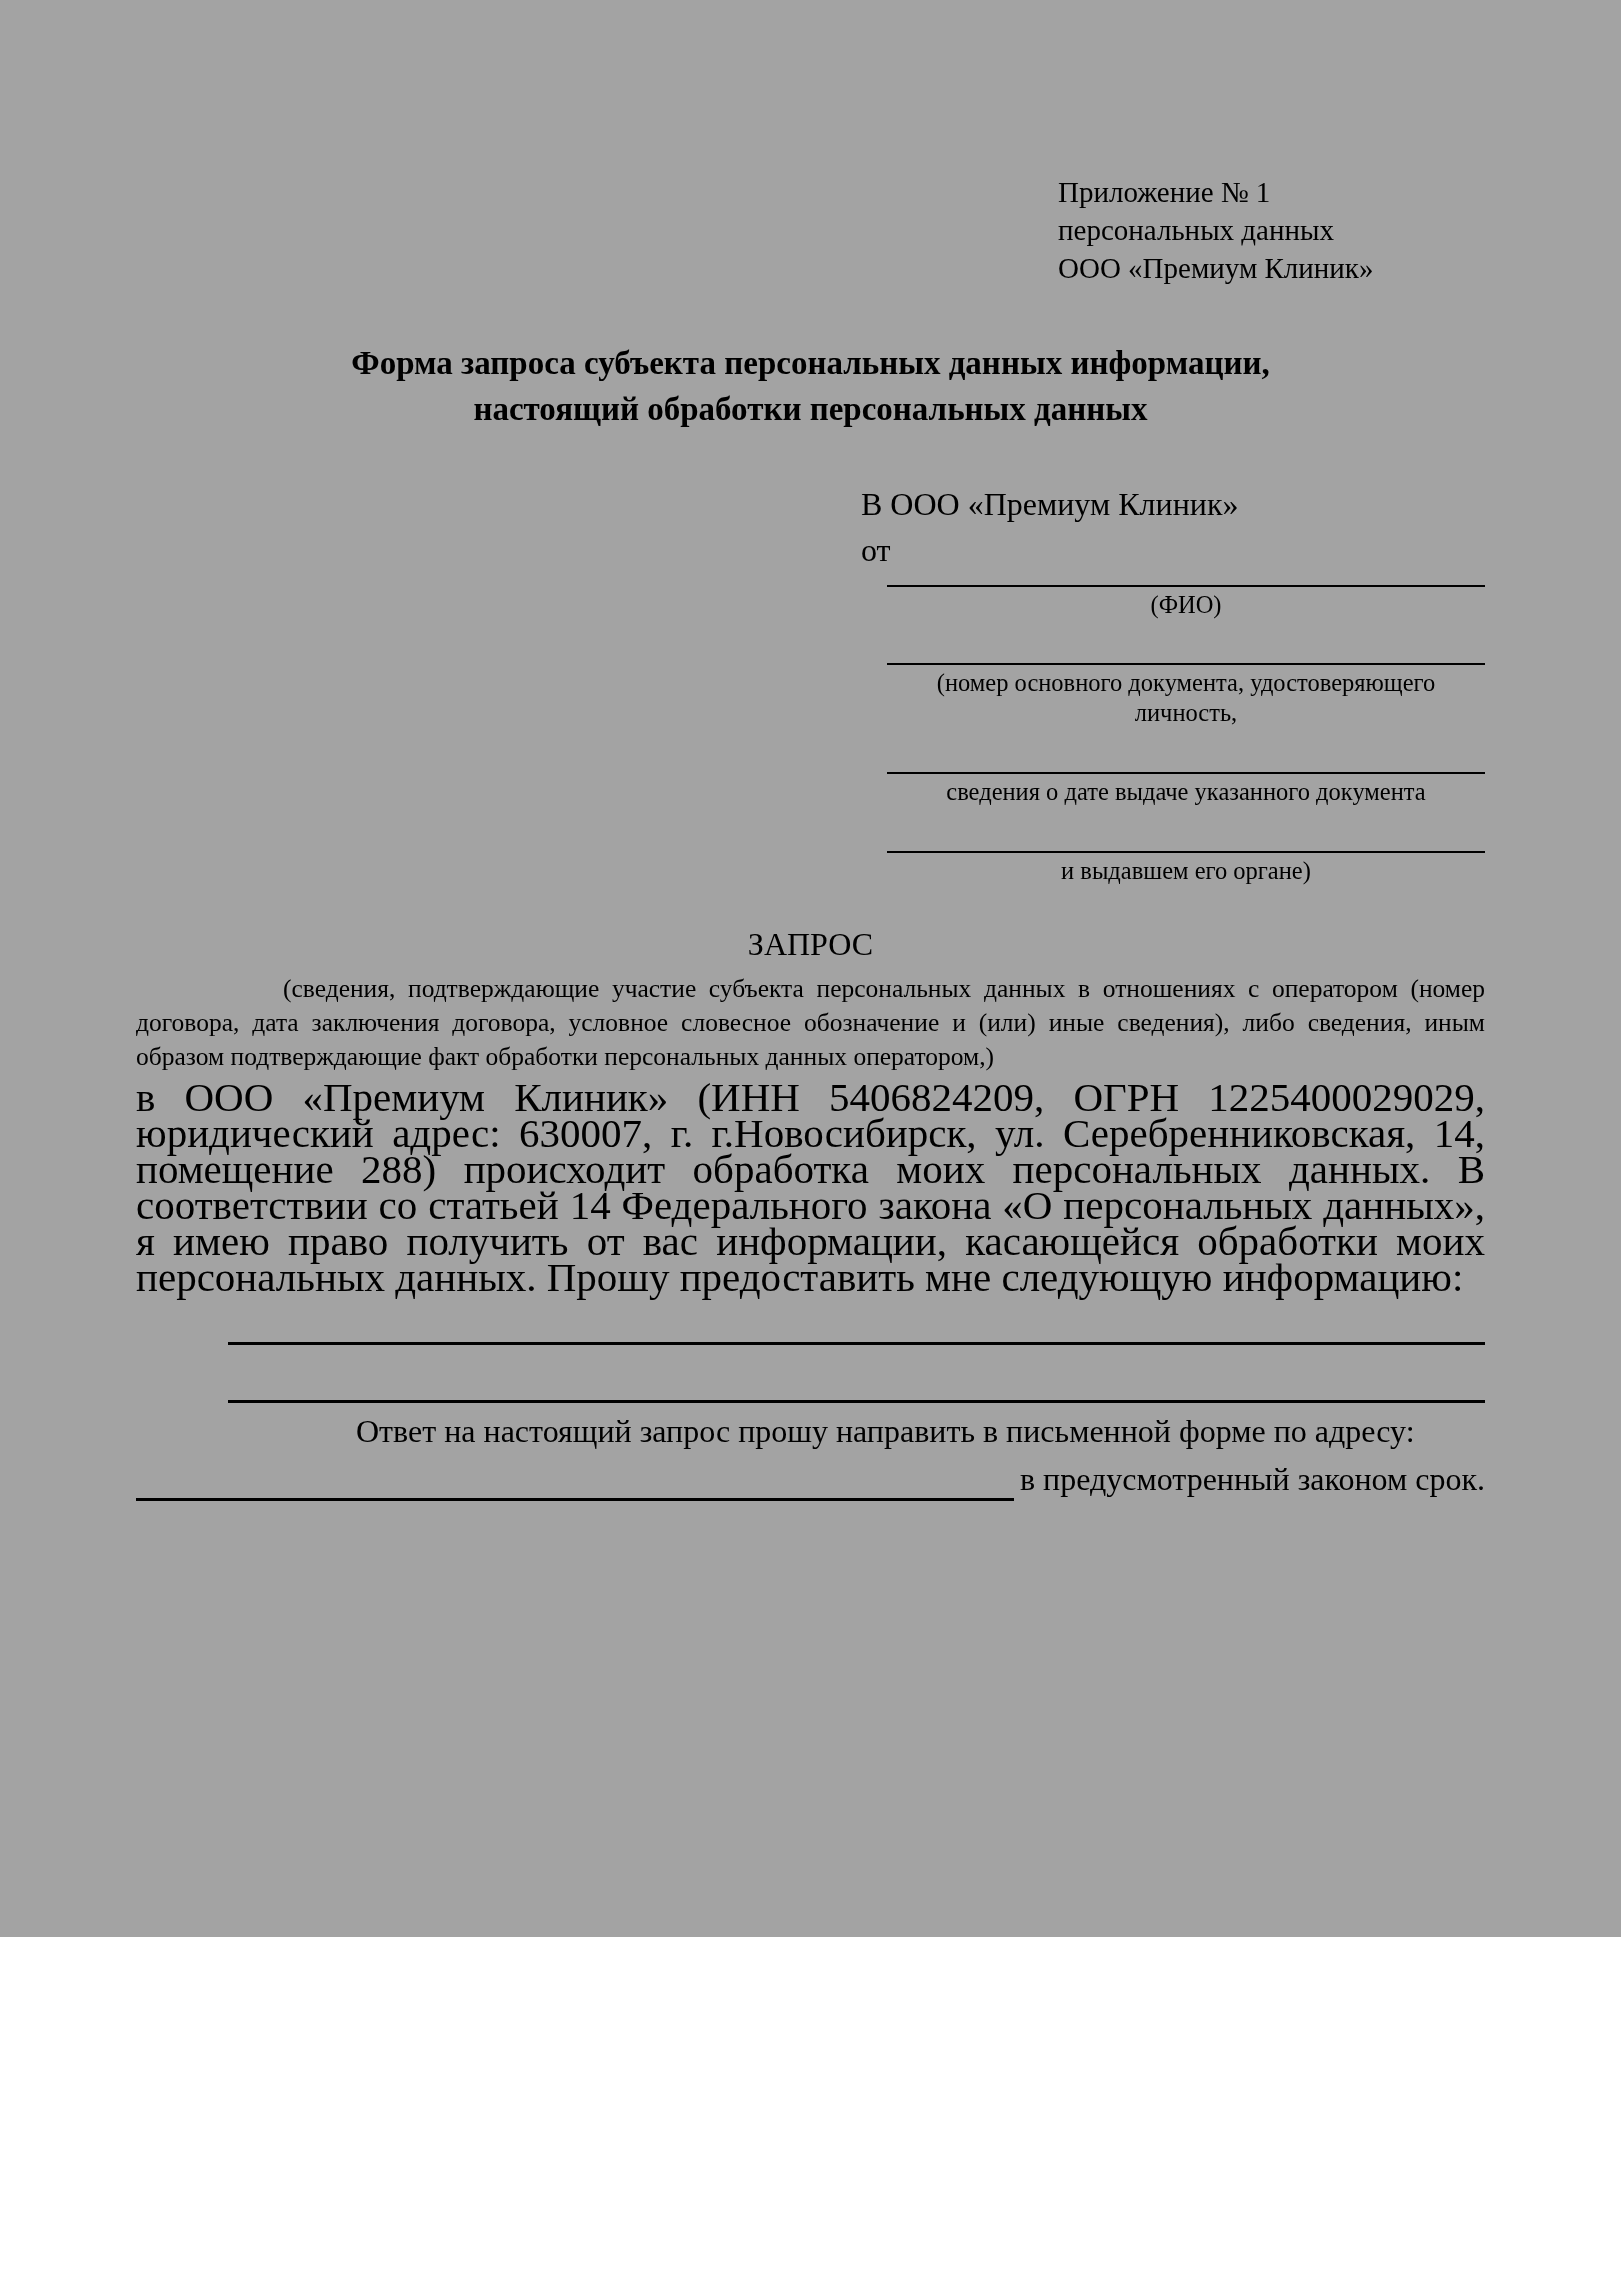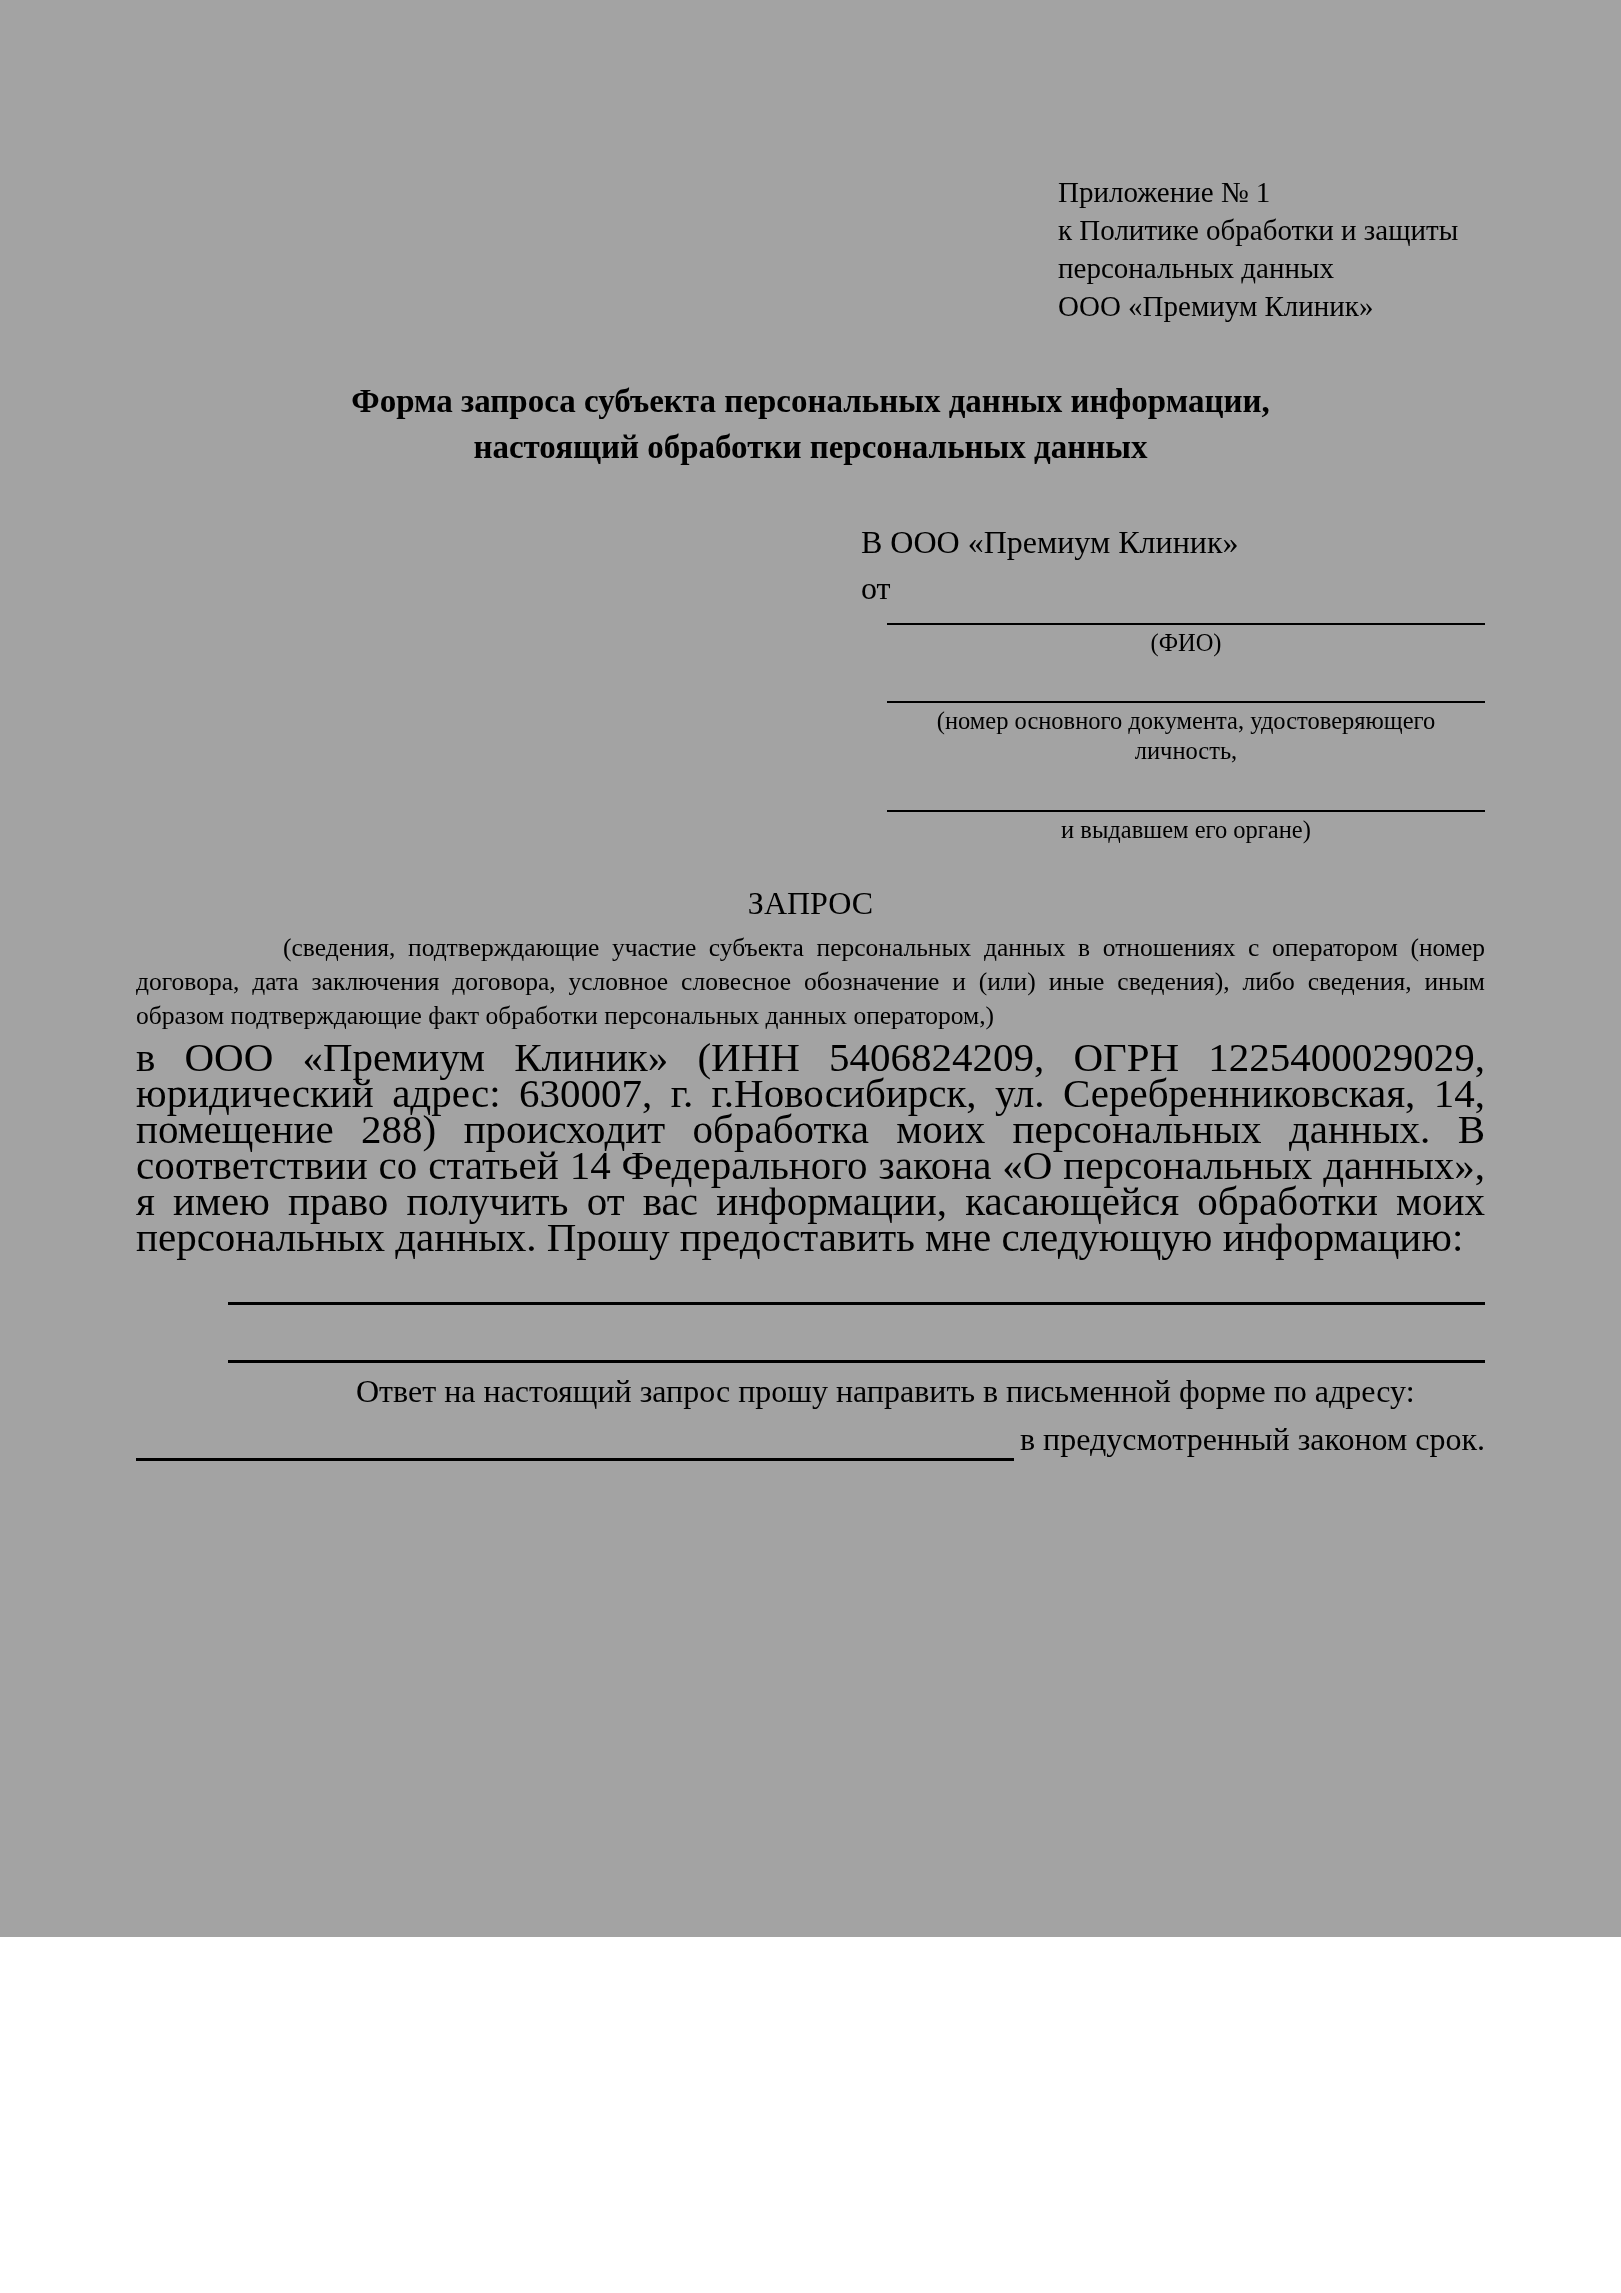--- a/index.html
+++ b/index.html
@@ -112,21 +112,20 @@
   .sig-rule { width: 412px; border-bottom: 3.9px solid #000; height: 37px; }
   .sig-caption { white-space: nowrap; }
 </style>
 </head>
 <body>
 
 <div class="page">
 
   <div class="annex">
     <div>Приложение № 1</div>
-    <div>к Политике обработки и защиты</div>
     <div>персональных данных</div>
     <div>ООО «Премиум Клиник»</div>
   </div>
 
   <div class="doc-title">
     <div>Форма запроса субъекта персональных данных информации,</div>
     <div>настоящий обработки персональных данных</div>
   </div>
 
   <div class="addressee">
@@ -135,20 +134,24 @@
   </div>
 
   <div class="fills">
     <div class="fill-item">
       <div class="fill-rule"></div>
       <div class="fill-caption">(ФИО)</div>
     </div>
     <div class="fill-item">
       <div class="fill-rule"></div>
       <div class="fill-caption">(номер основного документа, удостоверяющего личность,</div>
+    </div>
+    <div class="fill-item">
+      <div class="fill-rule"></div>
+      <div class="fill-caption">сведения о дате выдаче указанного документа</div>
     </div>
     <div class="fill-item">
       <div class="fill-rule"></div>
       <div class="fill-caption">и выдавшем его органе)</div>
     </div>
   </div>
 
   <div class="request-heading">ЗАПРОС</div>
 
 

